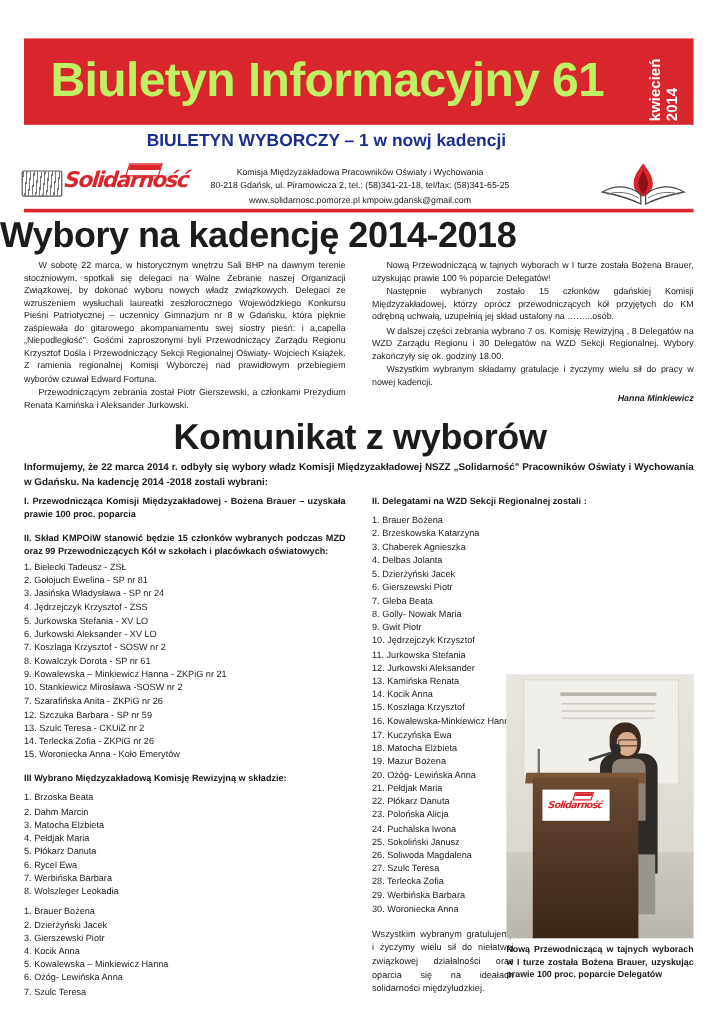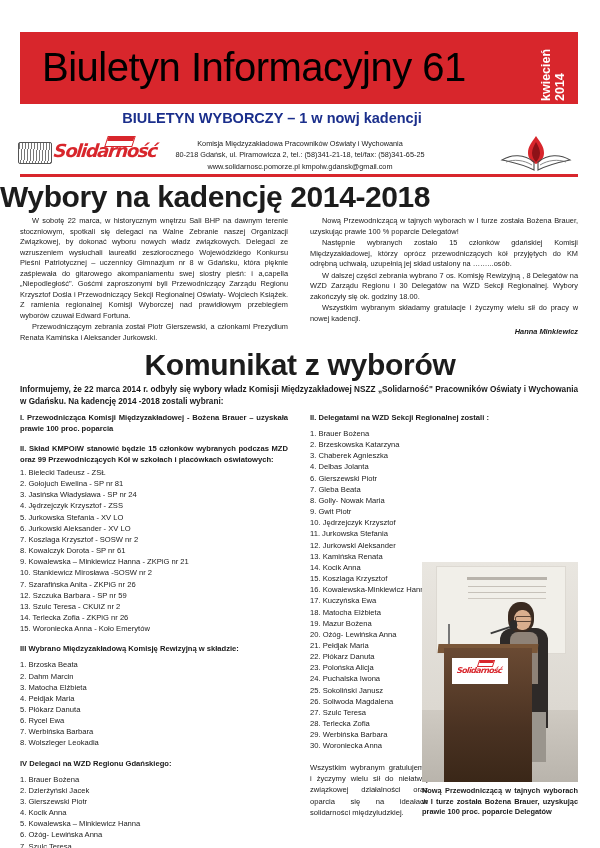--- a/index.html
+++ b/index.html
@@ -17,23 +17,23 @@
 
   
   .masthead {
     position: absolute; left: 20px; top: 32px;
     width: 558px; height: 72px;
     background: #d8262c;
   }
   .masthead-title {
     position: absolute; left: 22px; top: 50%;
     transform: translateY(-52%);
-    color: #000000;
+    color: #bef264;
     font-size: 40px;
-    font-weight: normal;
+    font-weight: bold;
     letter-spacing: -0.5px;
     white-space: nowrap;
   }
   .masthead-date {
     position: absolute; right: 10px; top: 50%;
     transform: translateY(-50%) ;
     color: #ffffff;
     font-size: 12.5px;
     font-weight: bold;
     line-height: 1.15;
@@ -364,39 +364,39 @@
           <li>1. Brzoska Beata</li>
           <li>2. Dahm Marcin</li>
           <li>3.  Matocha Elżbieta</li>
           <li>4.  Pełdjak Maria</li>
           <li>5.  Płókarz Danuta</li>
           <li>6.  Rycel Ewa</li>
           <li>7. Werbińska Barbara</li>
           <li>8.  Wolszleger Leokadia</li>
         </ol>
 
-      <div class="sec-head spaced">IV Delegaci na WZD Regionu Gdańskiego:</div>
       <ol class="namelist" style="margin-top:5px">
           <li>1. Brauer Bożena</li>
           <li>2. Dzierżyński Jacek</li>
           <li>3. Gierszewski Piotr</li>
           <li>4. Kocik Anna</li>
           <li class="wrap">5. Kowalewska – Minkiewicz Hanna</li>
           <li>6. Ożóg- Lewińska Anna</li>
           <li>7. Szulc Teresa</li>
         </ol>
     </div>
 
     <div class="res-col right">
       <div class="sec-head">II. Delegatami na WZD Sekcji Regionalnej zostali :</div>
       <ol class="namelist" style="margin-top:5px">
           <li>1. Brauer Bożena</li>
           <li>2. Brzeskowska Katarzyna</li>
           <li>3. Chaberek Agnieszka</li>
           <li>4. Delbas Jolanta</li>
+          <li>5. Dzierżyński Jacek</li>
           <li>6. Gierszewski Piotr</li>
           <li>7. Gleba Beata</li>
           <li>8. Golly- Nowak Maria</li>
           <li>9. Gwit Piotr</li>
           <li>10. Jędrzejczyk Krzysztof</li>
           <li>11. Jurkowska Stefania</li>
           <li>12. Jurkowski Aleksander</li>
           <li>13. Kamińska Renata</li>
           <li>14. Kocik Anna</li>
           <li>15. Koszlaga Krzysztof</li>

